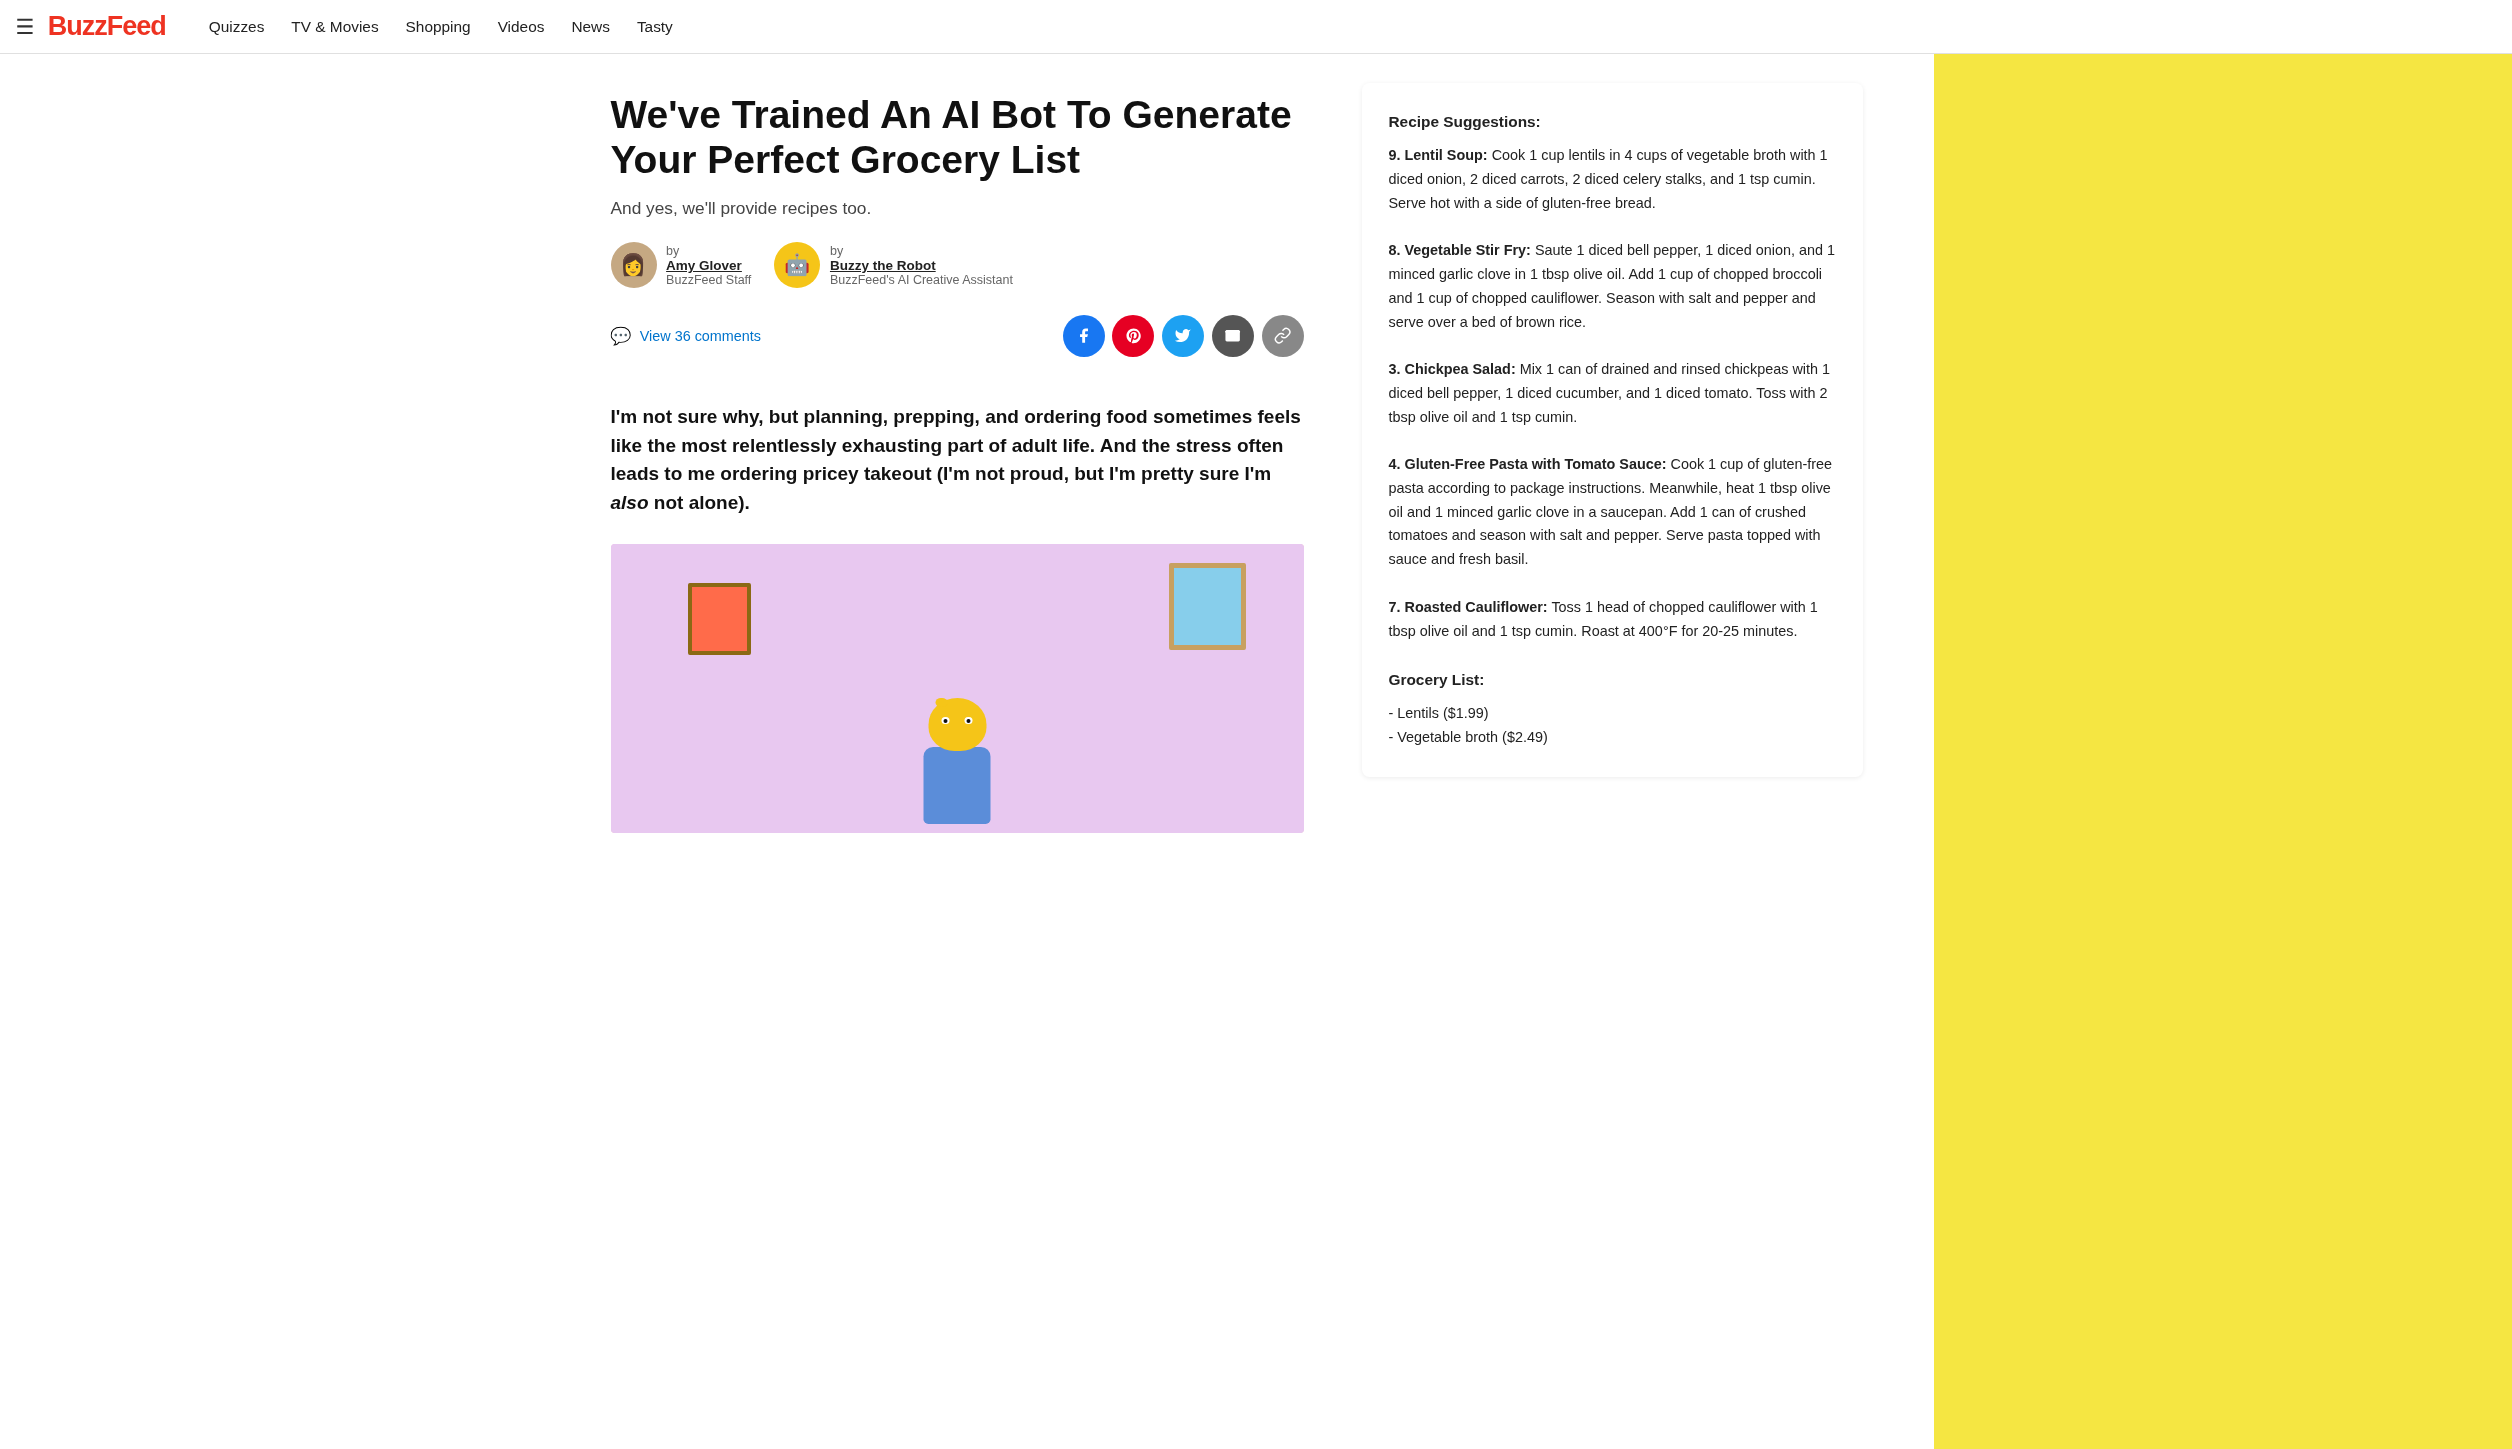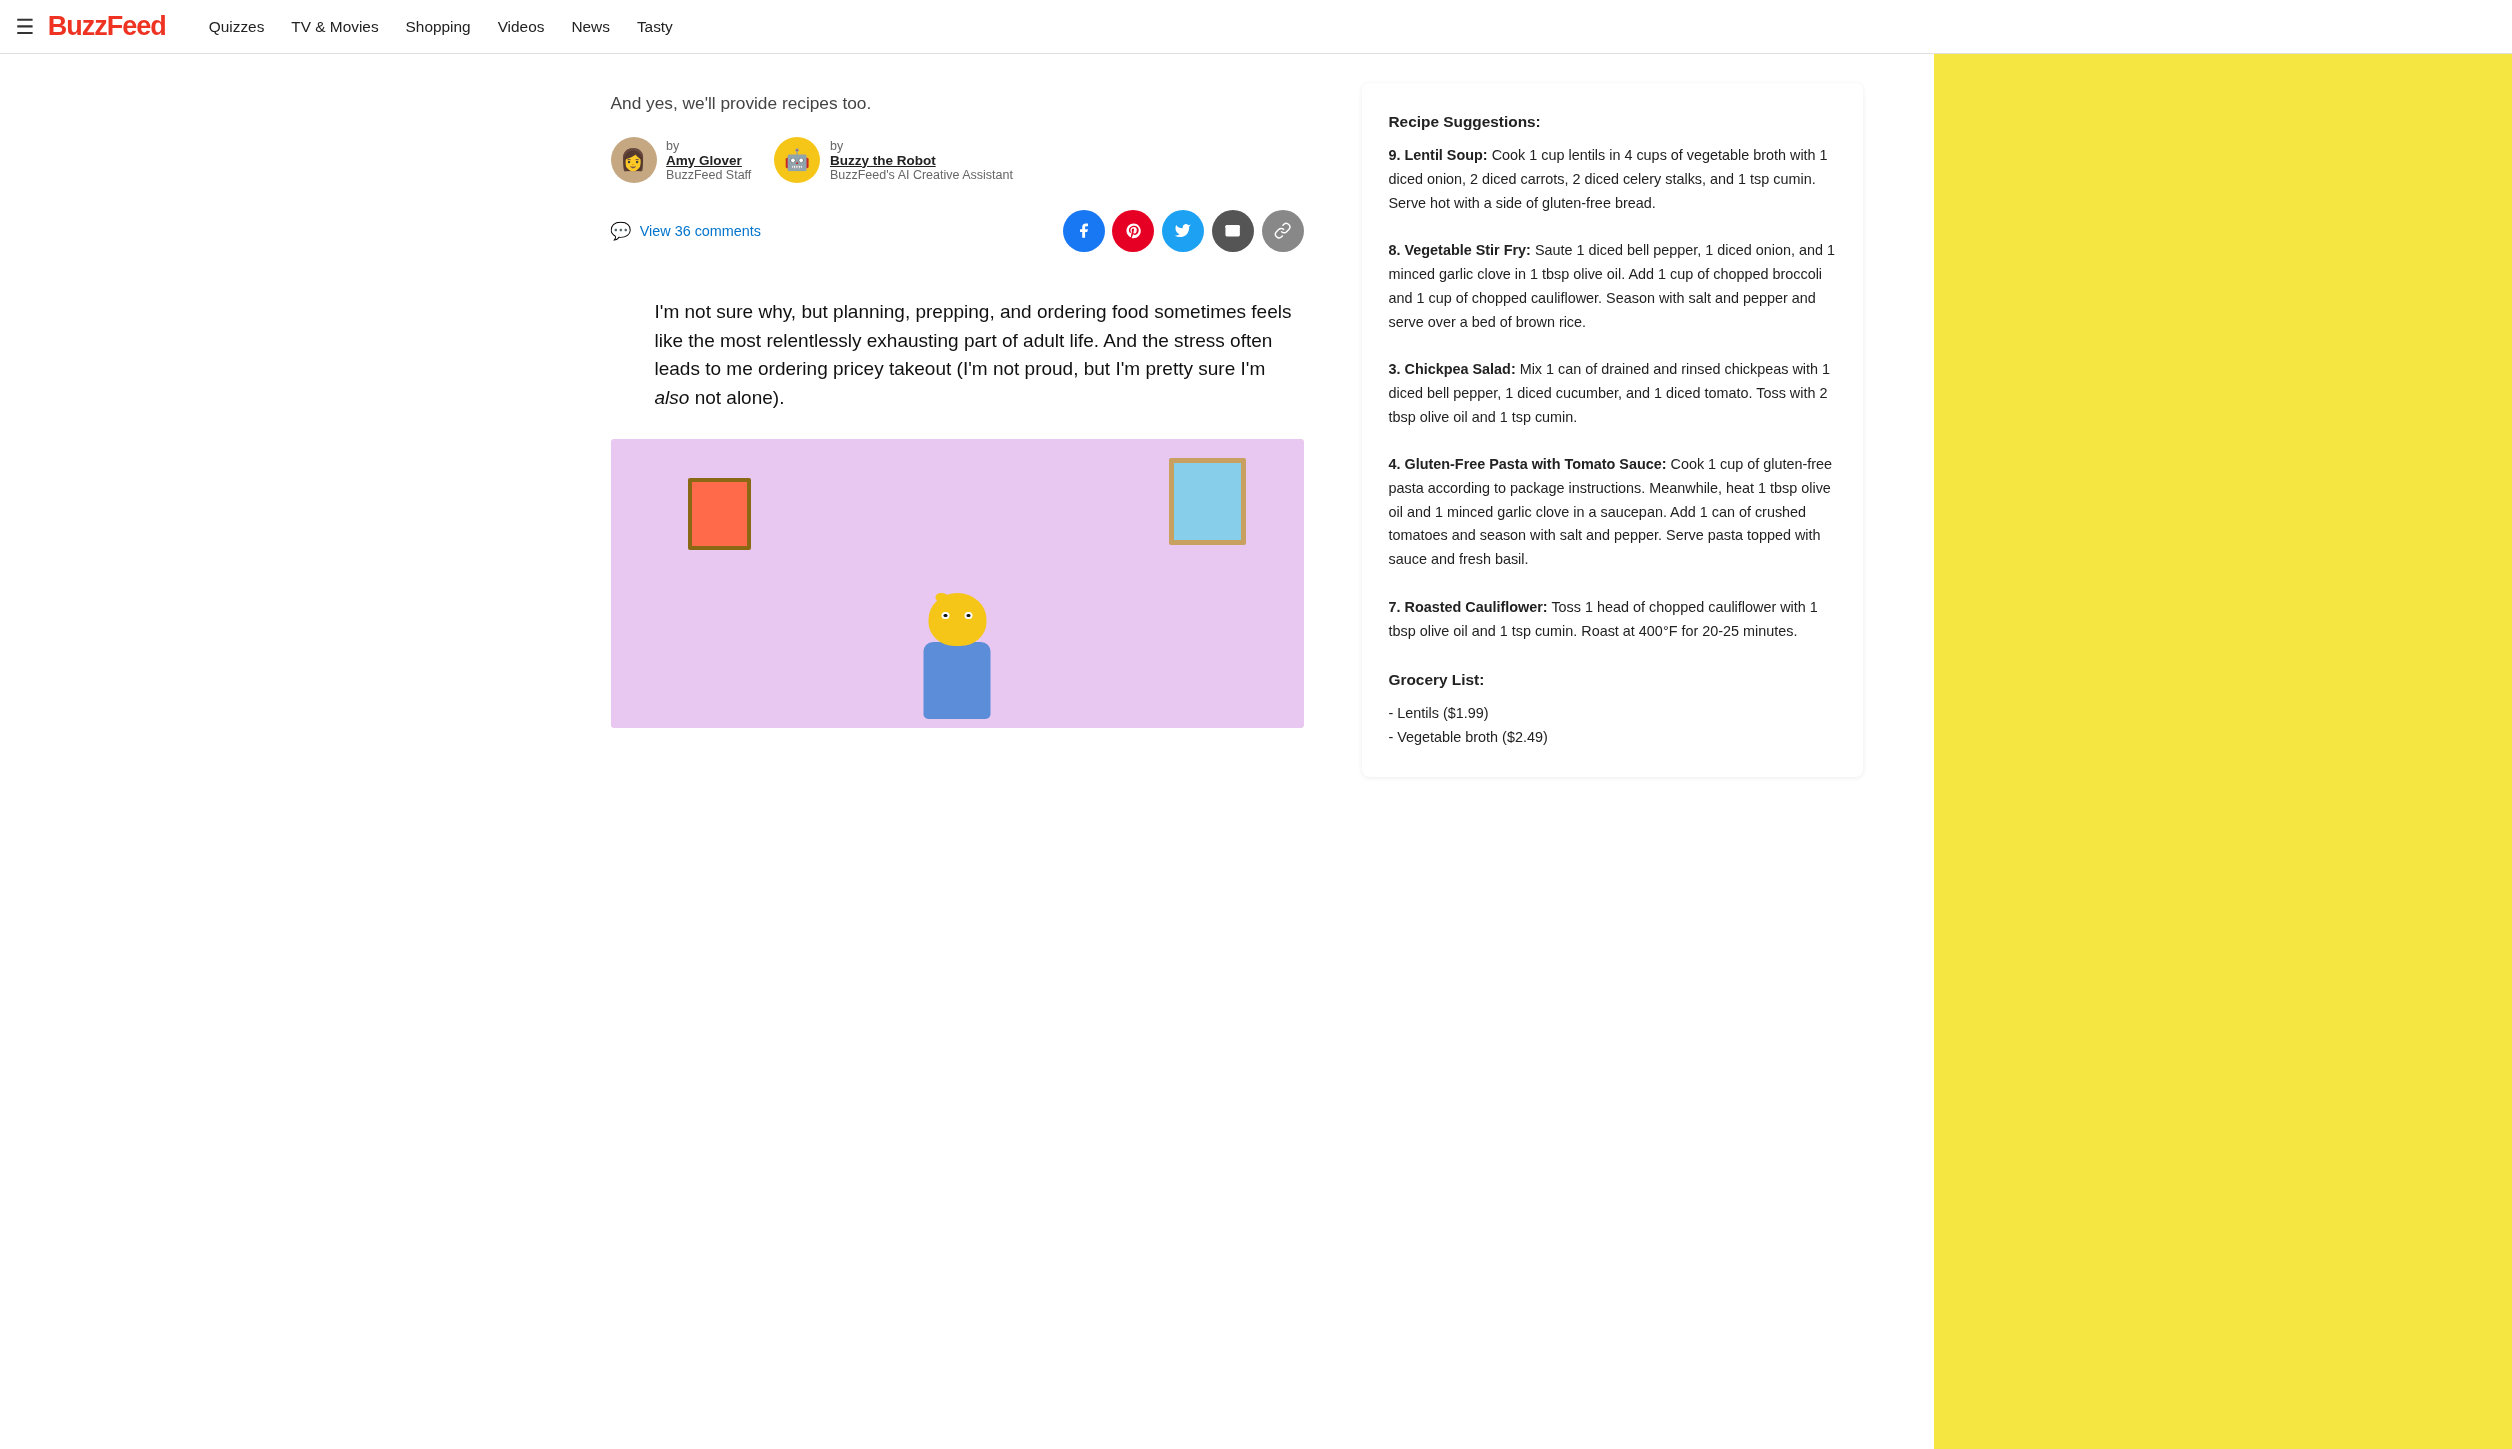--- a/index.html
+++ b/index.html
@@ -174,25 +174,24 @@
     .share-btn.twitter { background: #1da1f2; }
     .share-btn.email { background: #555; }
     .share-btn.link { background: #888; }
 
     
     .article-body {
       margin-bottom: 27px;
     }
     .article-lead {
       font-size: 19px;
-      font-weight: 400;
+      font-weight: 700;
       line-height: 1.5;
       margin-bottom: 23px;
       color: #111;
-      margin-left: 44px;
     }
     .article-lead em {
       font-style: italic;
     }
 
     
     .article-image {
       width: 100%;
       height: 289px;
       background: linear-gradient(135deg, #ffd6e0 0%, #ffe0b2 50%, #fff9c4 100%);
@@ -334,20 +333,21 @@
         <li><a href="#">News</a></li>
         <li><a href="#">Tasty</a></li>
       </ul>
   </nav>
 </header>
 
 <div class="page-container">
 
   <main class="main-content">
 
+    <h1 class="article-title">We've Trained An AI Bot To Generate Your Perfect Grocery List</h1>
     <p class="article-subtitle">And yes, we'll provide recipes too.</p>
 
     <div class="authors">
       <div class="author">
         <div class="author-avatar avatar-human">👩</div>
         <div class="author-info">
           <span class="author-by">by</span>
           <a class="author-name">Amy Glover</a>
           <span class="author-role">BuzzFeed Staff</span>
         </div>

